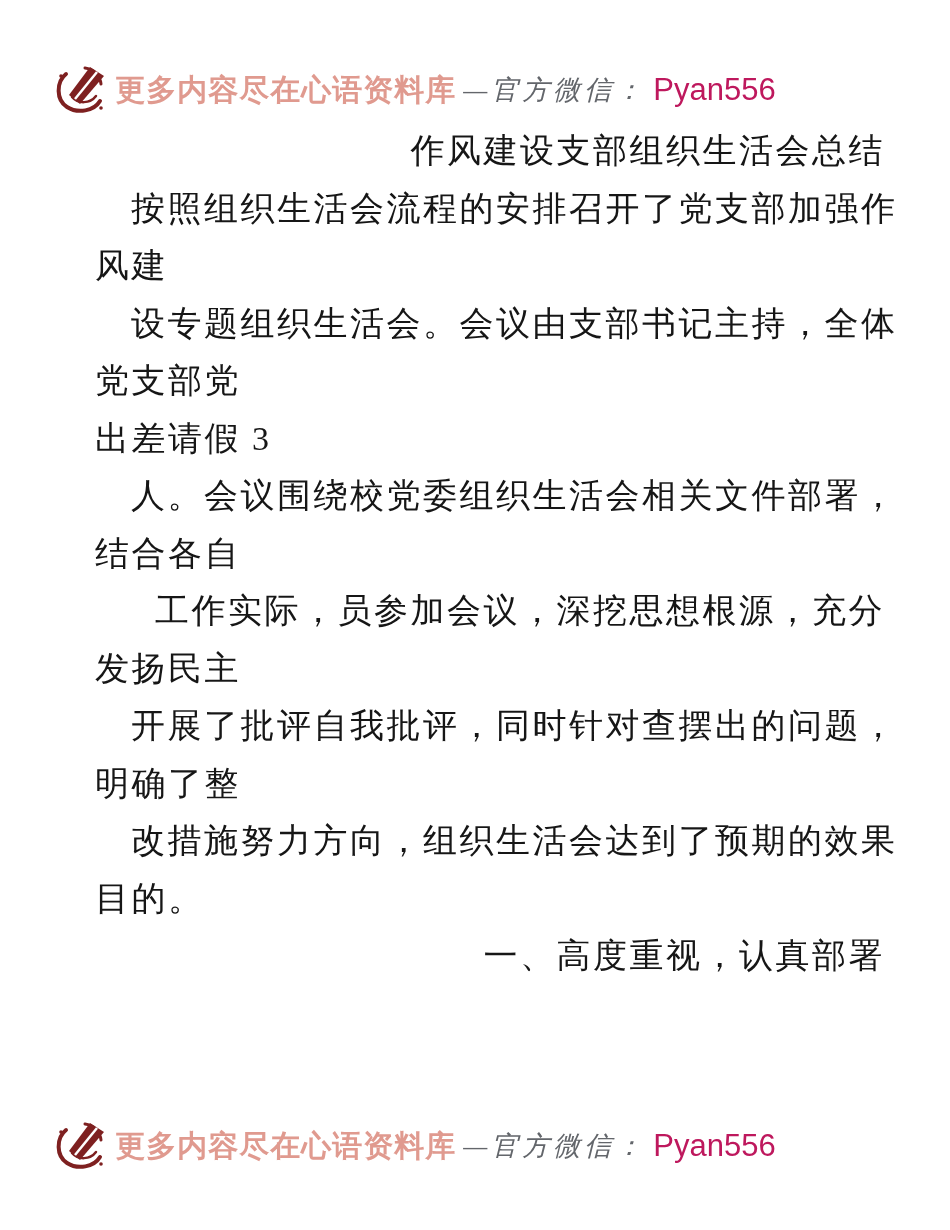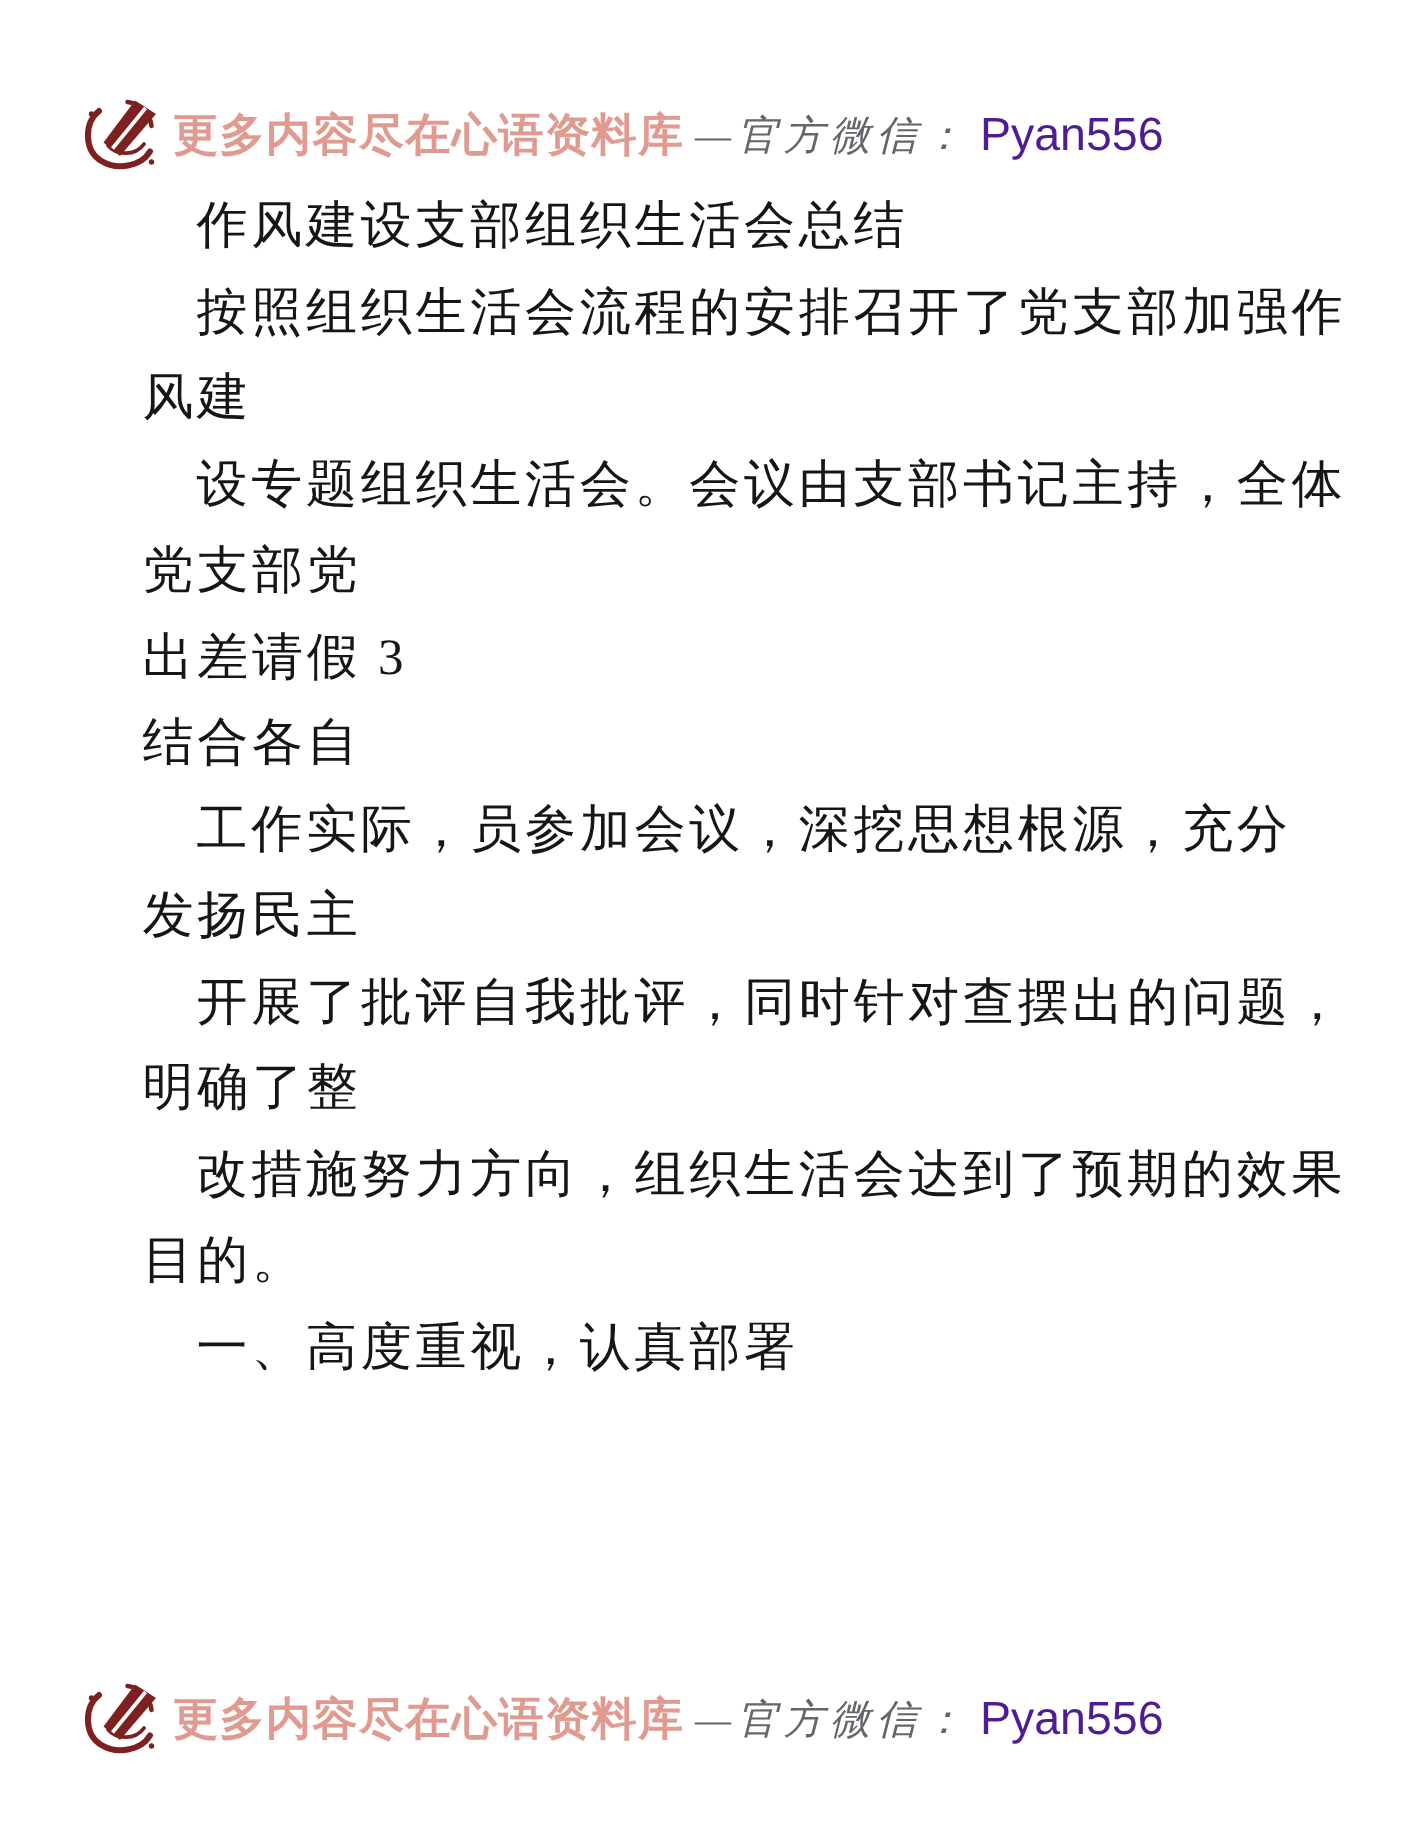--- a/index.html
+++ b/index.html
@@ -17,30 +17,30 @@
   .brand-lib {
     color:#e09a8f; font-size:30px; font-weight:600; letter-spacing:1px;
     font-family:"Liberation Serif", serif;
   }
   .brand-sep-label {
     color:#63666b; font-size:27px; font-style:italic; letter-spacing:4px;
     font-family:"Liberation Serif", serif;
     text-align:right;
   }
   .brand-id {
-    color:#4c1d95; font-size:31px; letter-spacing:0px;
+    color:#be185d; font-size:31px; letter-spacing:0px;
     font-family:"Liberation Sans", sans-serif;
   }
   .doc {
     position:absolute; left:95px; top:122px; width:790px;
     font-size:34px; line-height:57.5px; letter-spacing:2.5px;
     color:#161616;
   }
   .line { white-space:nowrap; height:57.5px; }
-  .line.ind { padding-left:36px; }
+  .line.ind { padding-left:36px;text-align:right; }
 </style>
 </head>
 <body>
 
 <div class="brandbar header">
   <svg class="brand-logo" viewBox="0 0 56 52">
     <g fill="none" stroke="#7e2020">
       <path d="M14 10 C4 18 4 36 15 43 C26 50 42 47 48 37" stroke-width="4" stroke-linecap="round"></path>
       <path d="M33 4 C41 5 48 11 49 20" stroke-width="3" stroke-linecap="round"></path>
       <path d="M20 33 C26 40 38 40 44 32" stroke-width="2.5" stroke-linecap="round"></path>
@@ -57,20 +57,21 @@
     <span class="brand-id">Pyan556</span>
 </div>
 
 <div class="doc">
     <div class="line ind">作风建设支部组织生活会总结</div>
     <div class="line ind">按照组织生活会流程的安排召开了党支部加强作</div>
     <div class="line">风建</div>
     <div class="line ind">设专题组织生活会。会议由支部书记主持，全体</div>
     <div class="line">党支部党</div>
     <div class="line">出差请假 3</div>
+    <div class="line ind">人。会议围绕校党委组织生活会相关文件部署，</div>
     <div class="line">结合各自</div>
     <div class="line ind">工作实际，员参加会议，深挖思想根源，充分</div>
     <div class="line">发扬民主</div>
     <div class="line ind">开展了批评自我批评，同时针对查摆出的问题，</div>
     <div class="line">明确了整</div>
     <div class="line ind">改措施努力方向，组织生活会达到了预期的效果</div>
     <div class="line">目的。</div>
     <div class="line ind">一、高度重视，认真部署</div>
   </div>
 

